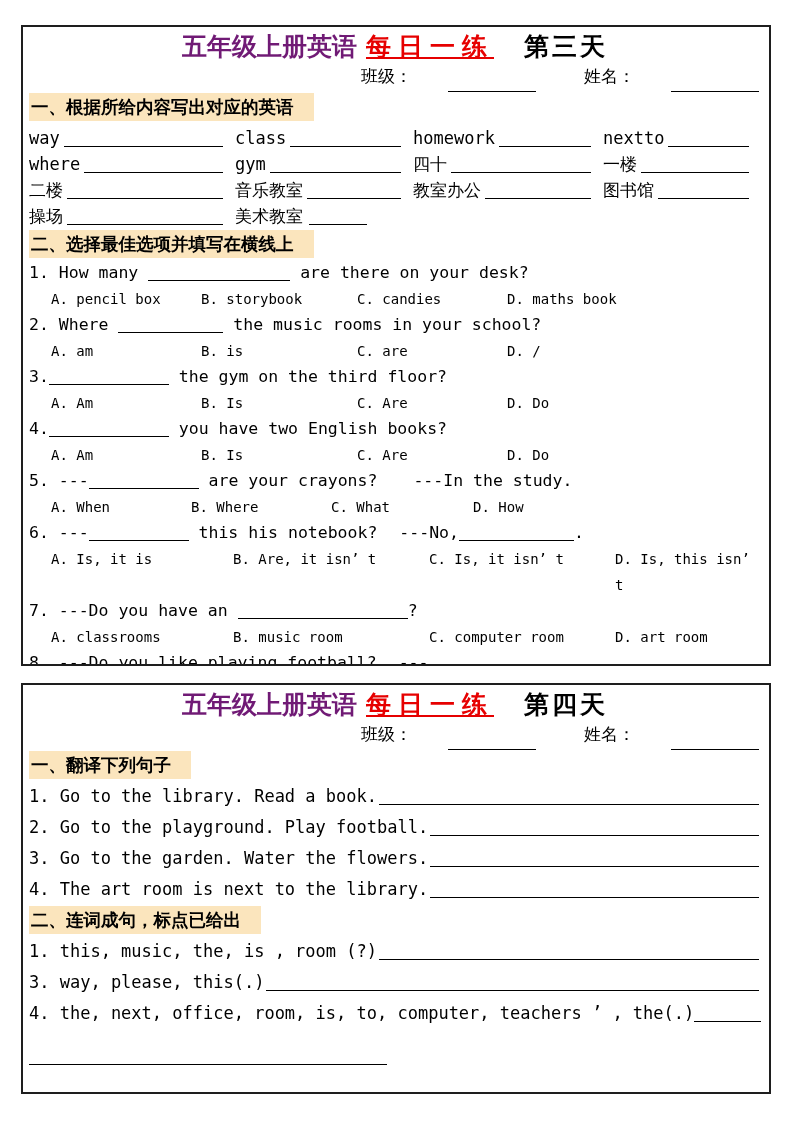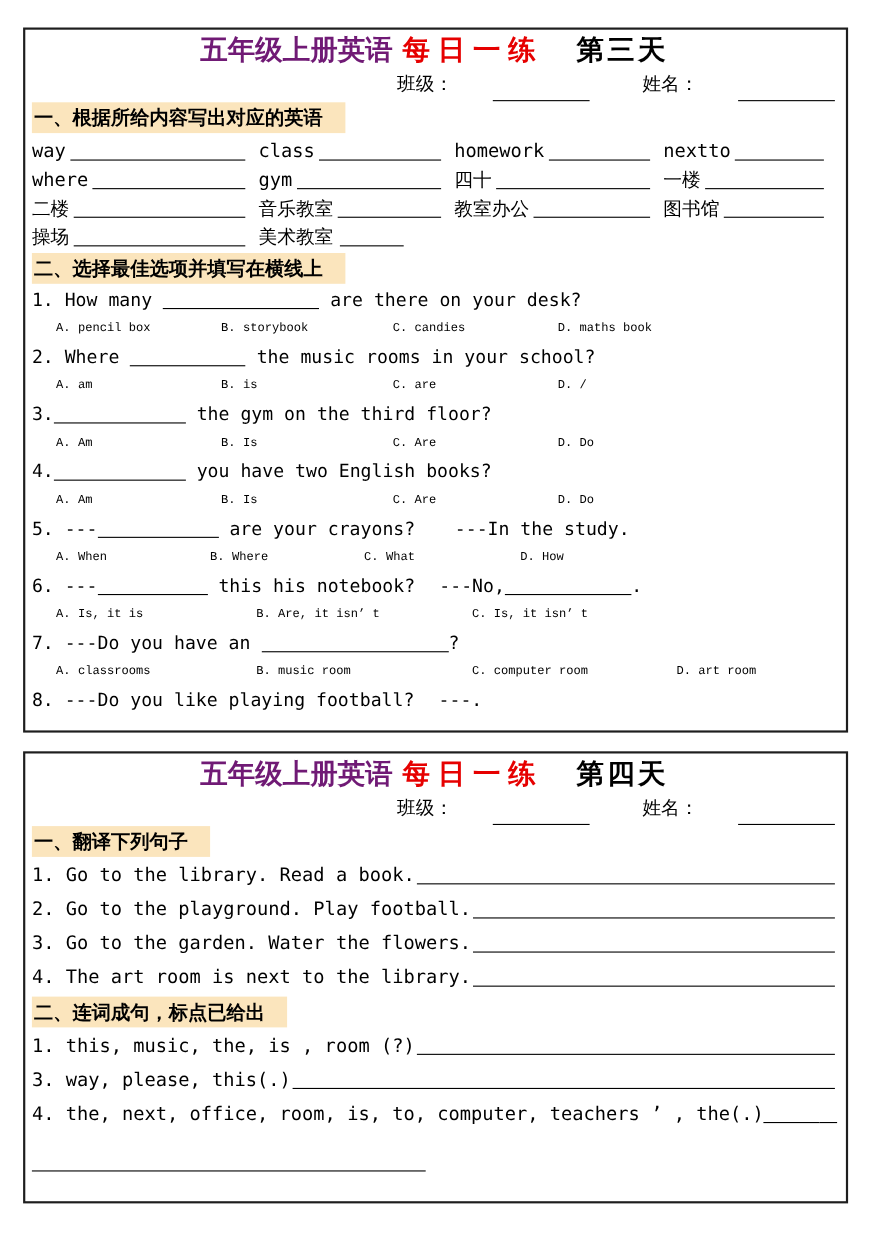--- a/index.html
+++ b/index.html
@@ -13,21 +13,21 @@
     border:2px solid #1e1e1e;background:#fff;padding:2px 8px 4px 6px;overflow:hidden;
   }
   .box-day3{top:25px;height:641px;}
   .box-day4{top:683px;height:411px;}
 
   .title{
     text-align:center;font-size:25px;font-weight:bold;line-height:33px;margin-top:1px;
     font-family:"Liberation Sans",sans-serif;
   }
   .title .red{color:#701a75;}
-  .title .red2{color:#e60000;letter-spacing:7px;margin-left:9px;}
+  .title .red2{color:#e60000;letter-spacing:7px;margin-left:9px;text-decoration:underline;}
   .title .day{margin-left:30px;letter-spacing:3px;color:#000;}
 
   .classline{
     display:flex;align-items:flex-end;margin-left:auto;width:400px;
     font-size:17px;line-height:25px;margin-top:1px;margin-bottom:3px;
     font-family:"Liberation Sans",sans-serif;
     gap:36px;
   }
   .bl{display:inline-block;border-bottom:1.8px solid #000;position:relative;top:3px;height:2px;}
   .bl-class{width:88px;margin-right:12px;}
@@ -40,21 +40,21 @@
   }
 
   .words{display:grid;grid-template-columns:206px 178px 190px auto;font-size:17px;margin-top:2px;}
   .wcell{display:flex;line-height:26px;padding-right:12px;align-items:baseline;}
   .wfill{flex:1;margin-left:4px;}
   .wshort{width:58px;margin-left:6px;}
 
   .qrow{font-size:16.5px;line-height:26px;white-space:nowrap;}
   .opts{
     display:grid;grid-template-columns:150px 156px 150px auto;
-    padding-left:22px;font-size:11px;line-height:26px;font-family:Liberation Mono, monospace;
+    padding-left:22px;font-size:14px;line-height:26px;
   }
   .opts.narrow{grid-template-columns:140px 140px 142px auto;}
   .opts.wide{grid-template-columns:182px 196px 186px auto;}
 
   .w095{width:95px;}  .w100{width:100px;} .w105{width:105px;} .w110{width:110px;} .w115{width:115px;} .w120{width:120px;} .w142{width:142px;}
   .w170{width:170px;} .w030{width:30px;}  .w358{width:358px;}
   .g22{display:inline-block;width:22px;}
   .g36{display:inline-block;width:36px;}
 
   .trow{display:flex;font-size:17px;line-height:31px;align-items:baseline;white-space:pre;}
@@ -179,20 +179,21 @@
         <span>B. Where</span>
         <span>C. What</span>
         <span>D. How</span>
     </div>
 
     <div class="qrow"><span>6. ---</span><span class="bl w100"></span> <span>this his notebook?</span><span class="g22"></span><span>---No,</span><span class="bl w115"></span><span>.</span></div>
     <div class="opts wide">
       <span>A. Is, it is</span>
         <span>B. Are, it isn’ t</span>
         <span>C. Is, it isn’ t</span>
+        <span>D. Is, this isn’ t</span>
     </div>
 
     <div class="qrow"><span>7. ---Do you have an</span> <span class="bl w170"></span><span>?</span></div>
     <div class="opts wide">
       <span>A. classrooms</span>
         <span>B. music room</span>
         <span>C. computer room</span>
         <span>D. art room</span>
     </div>
 

